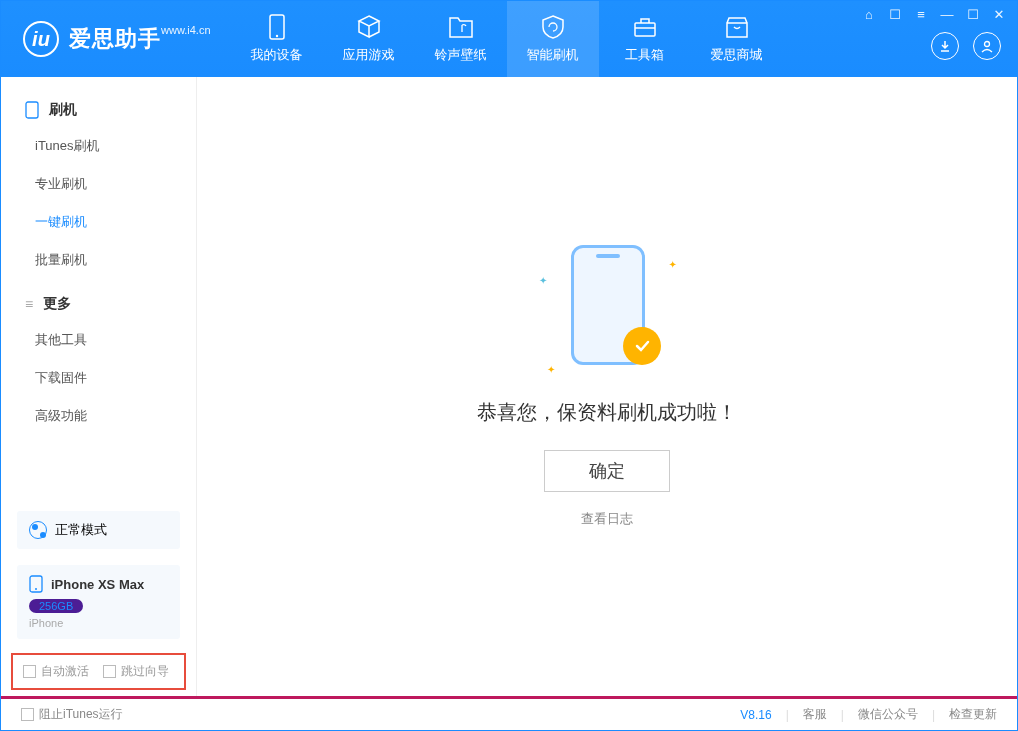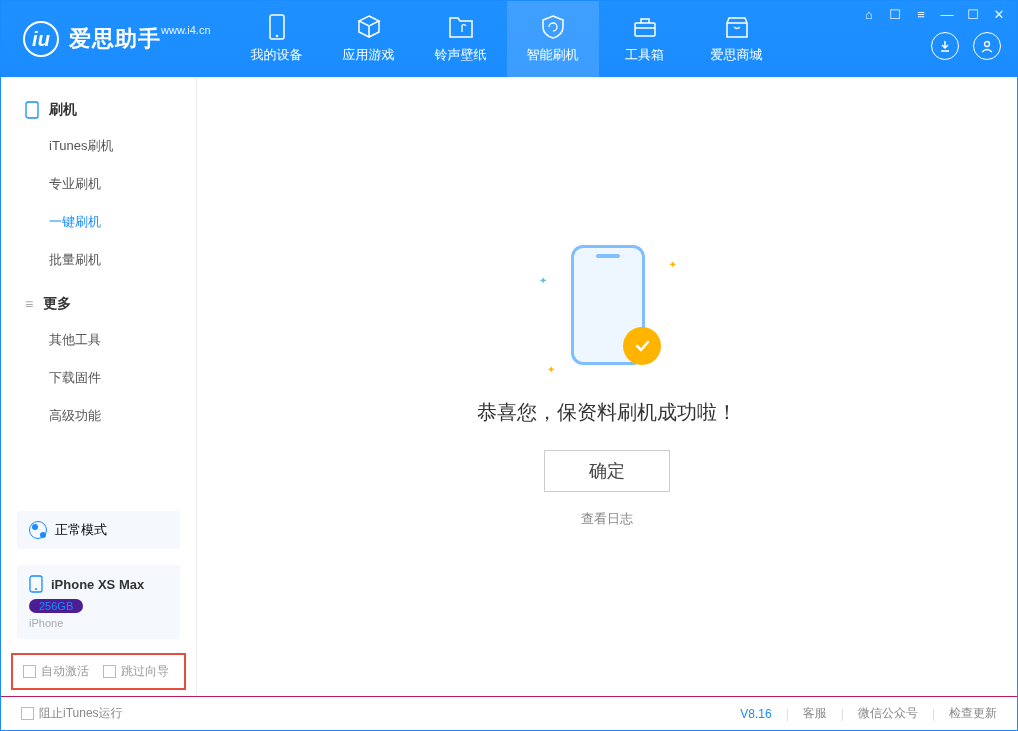--- a/index.html
+++ b/index.html
@@ -17,21 +17,21 @@
 .nav-icon { width: 26px; height: 26px; margin-bottom: 6px; display: flex; align-items: center; justify-content: center; }
 .titlebar-right { margin-left: auto; display: flex; flex-direction: column; align-items: flex-end; padding: 6px 10px 0 0; }
 .win-controls { display: flex; gap: 10px; font-size: 13px; margin-bottom: 10px; }
 .win-controls span { cursor: pointer; opacity: .9; width: 16px; text-align: center; }
 .right-circles { display: flex; gap: 14px; margin-right: 6px; }
 .circle-btn { width: 28px; height: 28px; border: 1.5px solid #fff; border-radius: 50%; display: flex; align-items: center; justify-content: center; cursor: pointer; }
 .body { flex: 1; display: flex; }
 .sidebar { width: 195px; background: #fff; display: flex; flex-direction: column; padding-top: 16px; }
 .side-group { padding: 0 0 8px 0; }
 .side-header { display: flex; align-items: center; padding: 8px 24px; font-size: 14px; color: #333; font-weight: bold; gap: 10px; }
-.side-item { padding: 10px 24px 10px 48px; font-size: 13px; color: #555; cursor: pointer; }
+.side-item { padding: 10px 24px 10px 34px; font-size: 13px; color: #555; cursor: pointer; }
 .side-item.active { color: #1a8cff; }
 .side-spacer { flex: 1; }
 .device-box { margin: 8px 16px; background: #f5f9fd; border-radius: 3px; padding: 10px 12px; font-size: 13px; color: #333; }
 .device-box .row1 { display: flex; align-items: center; gap: 8px; margin-bottom: 2px; }
 .device-name { font-weight: bold; color: #333; }
 .cap-badge { display: inline-block; background: #4c1d95; color: #1a8cff; border-radius: 10px; padding: 1px 10px; font-size: 11px; margin-top: 4px; }
 .mode-box { margin: 0 16px 8px 16px; background: #f5f9fd; border-radius: 3px; padding: 10px 12px; font-size: 13px; display: flex; align-items: center; gap: 8px; }
 .mode-dot { width: 18px; height: 18px; border: 1px solid #1a8cff; border-radius: 50%; position: relative; }
 .mode-dot::after { content: ""; position: absolute; width: 6px; height: 6px; background: #1a8cff; border-radius: 50%; top: 2px; left: 2px; box-shadow: 8px 8px 0 #1a8cff; }
 .red-box { border: 2px solid #e74c3c; margin: 6px 10px 6px 10px; padding: 8px 10px; display: flex; align-items: center; gap: 14px; font-size: 12px; color: #999; }
@@ -42,21 +42,21 @@
 .phone-frame { width: 74px; height: 120px; border: 3px solid #7fbfff; border-radius: 12px; background: #eef6ff; position: absolute; left: 24px; top: 0; }
 .phone-frame::before { content: ""; position: absolute; width: 24px; height: 4px; background: #7fbfff; border-radius: 3px; top: 6px; left: 50%; transform: translateX(-50%); }
 .check-badge { position: absolute; width: 38px; height: 38px; background: #ffb400; border-radius: 50%; right: 6px; bottom: 10px; display: flex; align-items: center; justify-content: center; }
 .sparkle { position: absolute; color: #ffb400; font-size: 10px; }
 .sparkle.s1 { left: -8px; top: 30px; color: #5bc0de; }
 .sparkle.s2 { right: -10px; top: 14px; }
 .sparkle.s3 { left: 0px; bottom: 0px; }
 .success-text { font-size: 20px; color: #333; margin-bottom: 24px; }
 .ok-btn { border: 1px solid #ccc; background: #fff; padding: 8px 44px; font-size: 18px; color: #444; cursor: pointer; margin-bottom: 18px; }
 .view-log { font-size: 13px; color: #888; cursor: pointer; }
-.statusbar { height: 34px; border-top: 1px solid #be185d; display: flex; align-items: center; padding: 0 20px; font-size: 12px; color: #888; }
+.statusbar { height: 34px; border-top: 3px solid #be185d; display: flex; align-items: center; padding: 0 20px; font-size: 12px; color: #888; }
 .statusbar label { display: flex; align-items: center; gap: 5px; cursor: pointer; }
 .status-right { margin-left: auto; display: flex; align-items: center; gap: 14px; }
 .status-right .sep { color: #ddd; }
 .status-link { cursor: pointer; color: #888; }
 .version { color: #1a8cff; }
 </style>
 </head>
 <body>
 
 <div class="window">

